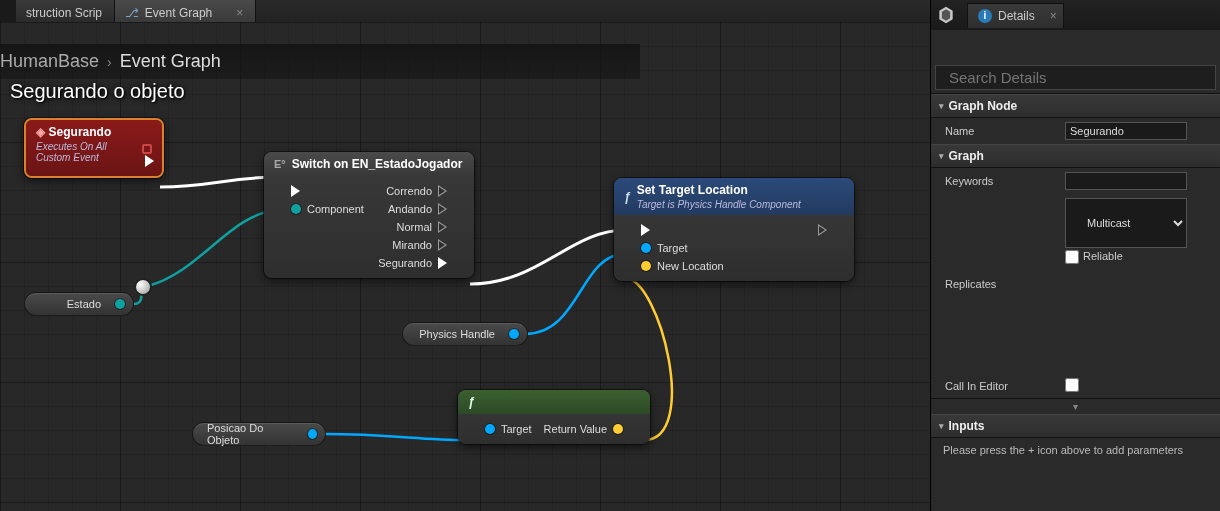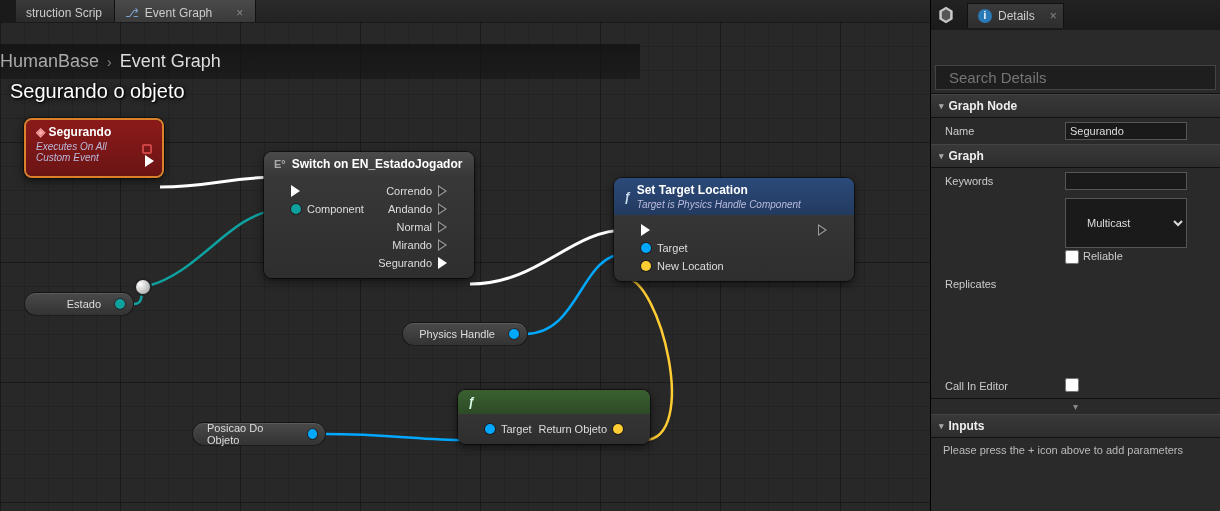--- a/index.html
+++ b/index.html
@@ -328,21 +328,21 @@
     <div class="node-header">
       <span style="font-style:italic;color:#dfe;">ƒ</span>
     </div>
     <div class="node-body">
       <div class="row">
         <span class="pin">
             <span class="pin-dot blue"></span>
             <span>Target</span>
           </span>
         <span class="pin">
-            <span>Return Objeto</span>
+            <span>Return Value</span>
             <span class="pin-dot yellow"></span>
           </span>
       </div>
     </div>
   </div>
 
   <div class="pill pill-estado">
     <span>Estado</span>
     <span class="pin-dot" style="background:#0fa0a0;"></span>
   </div>

